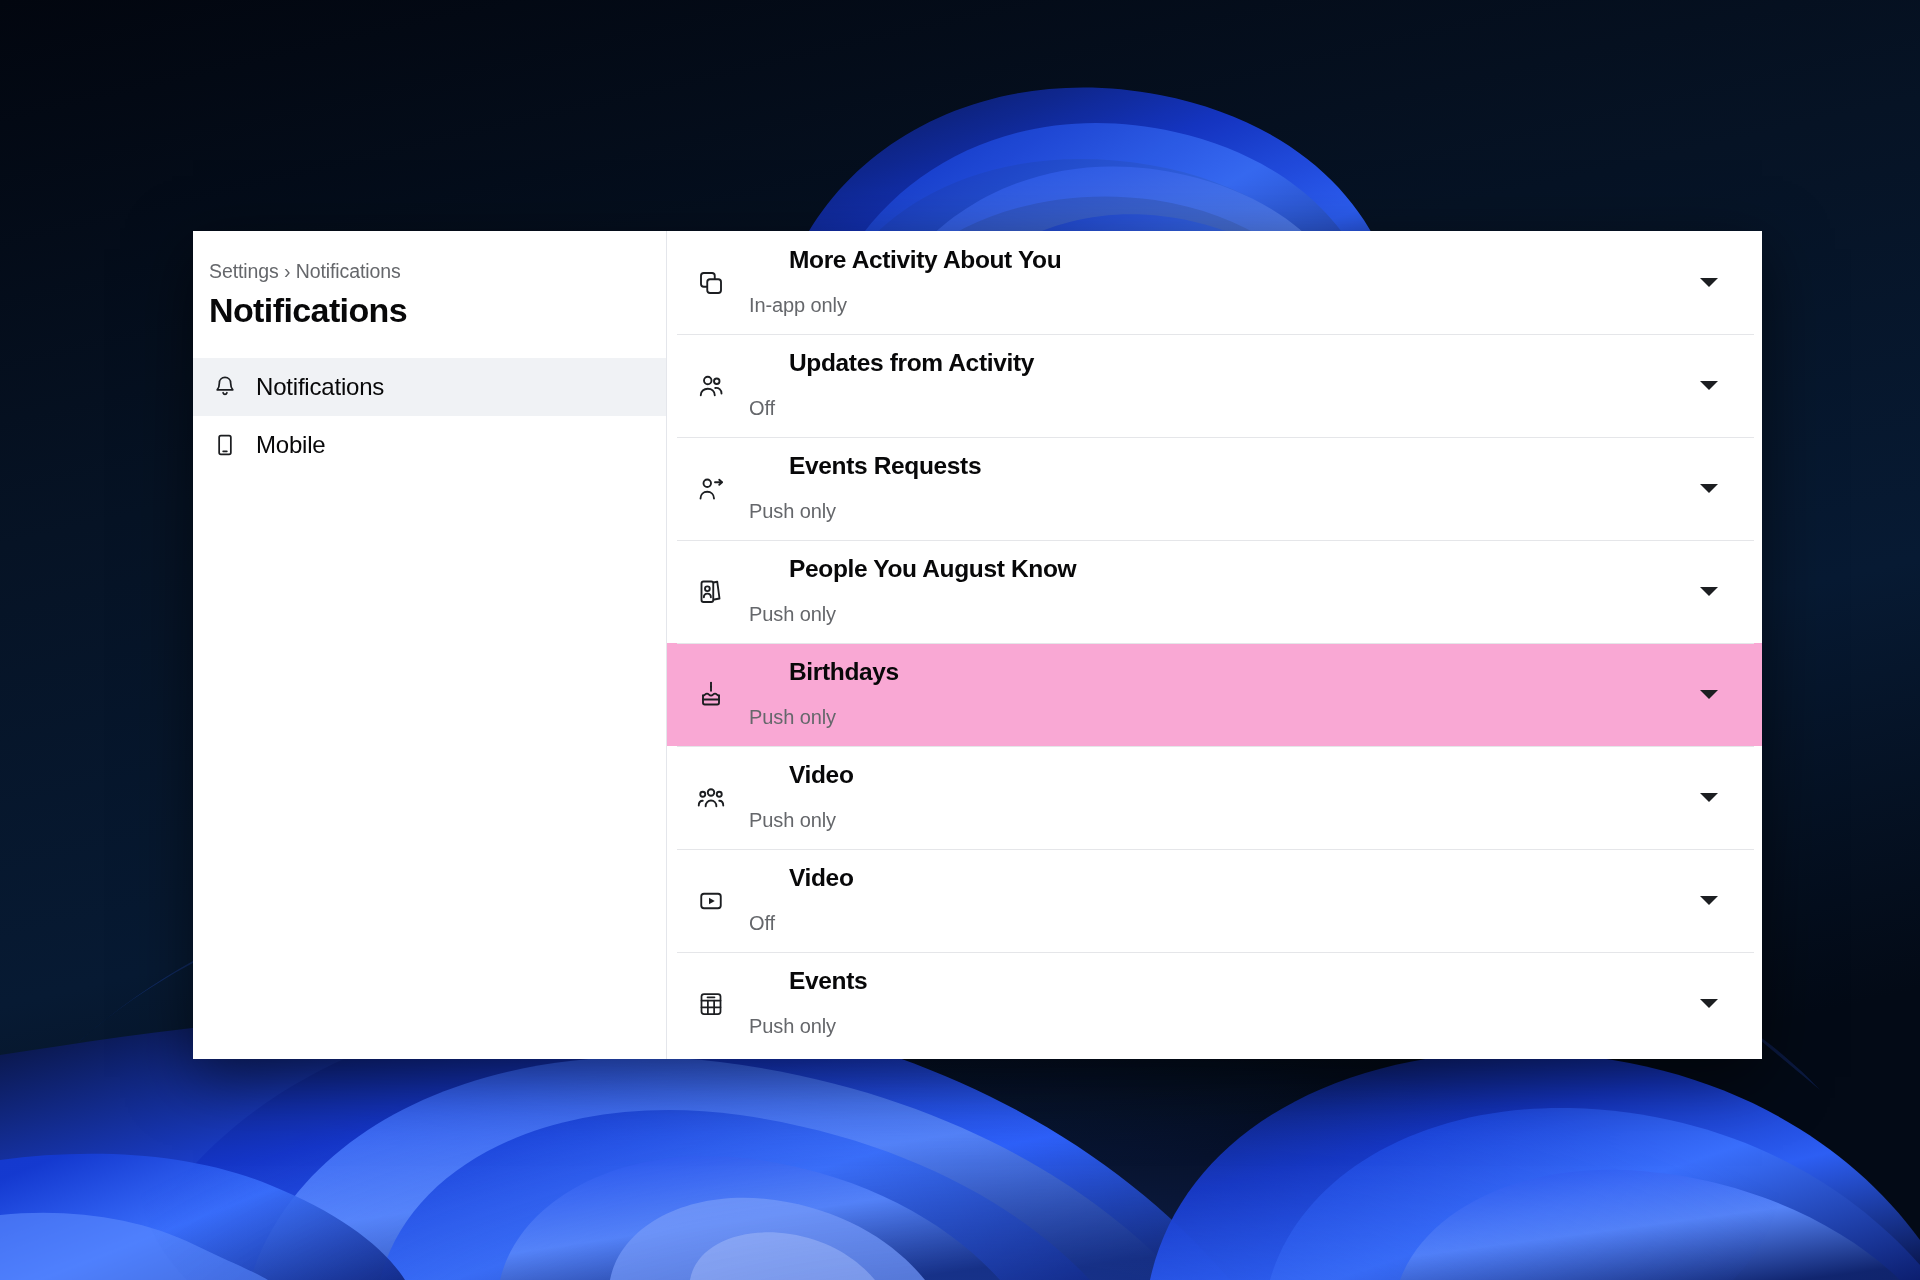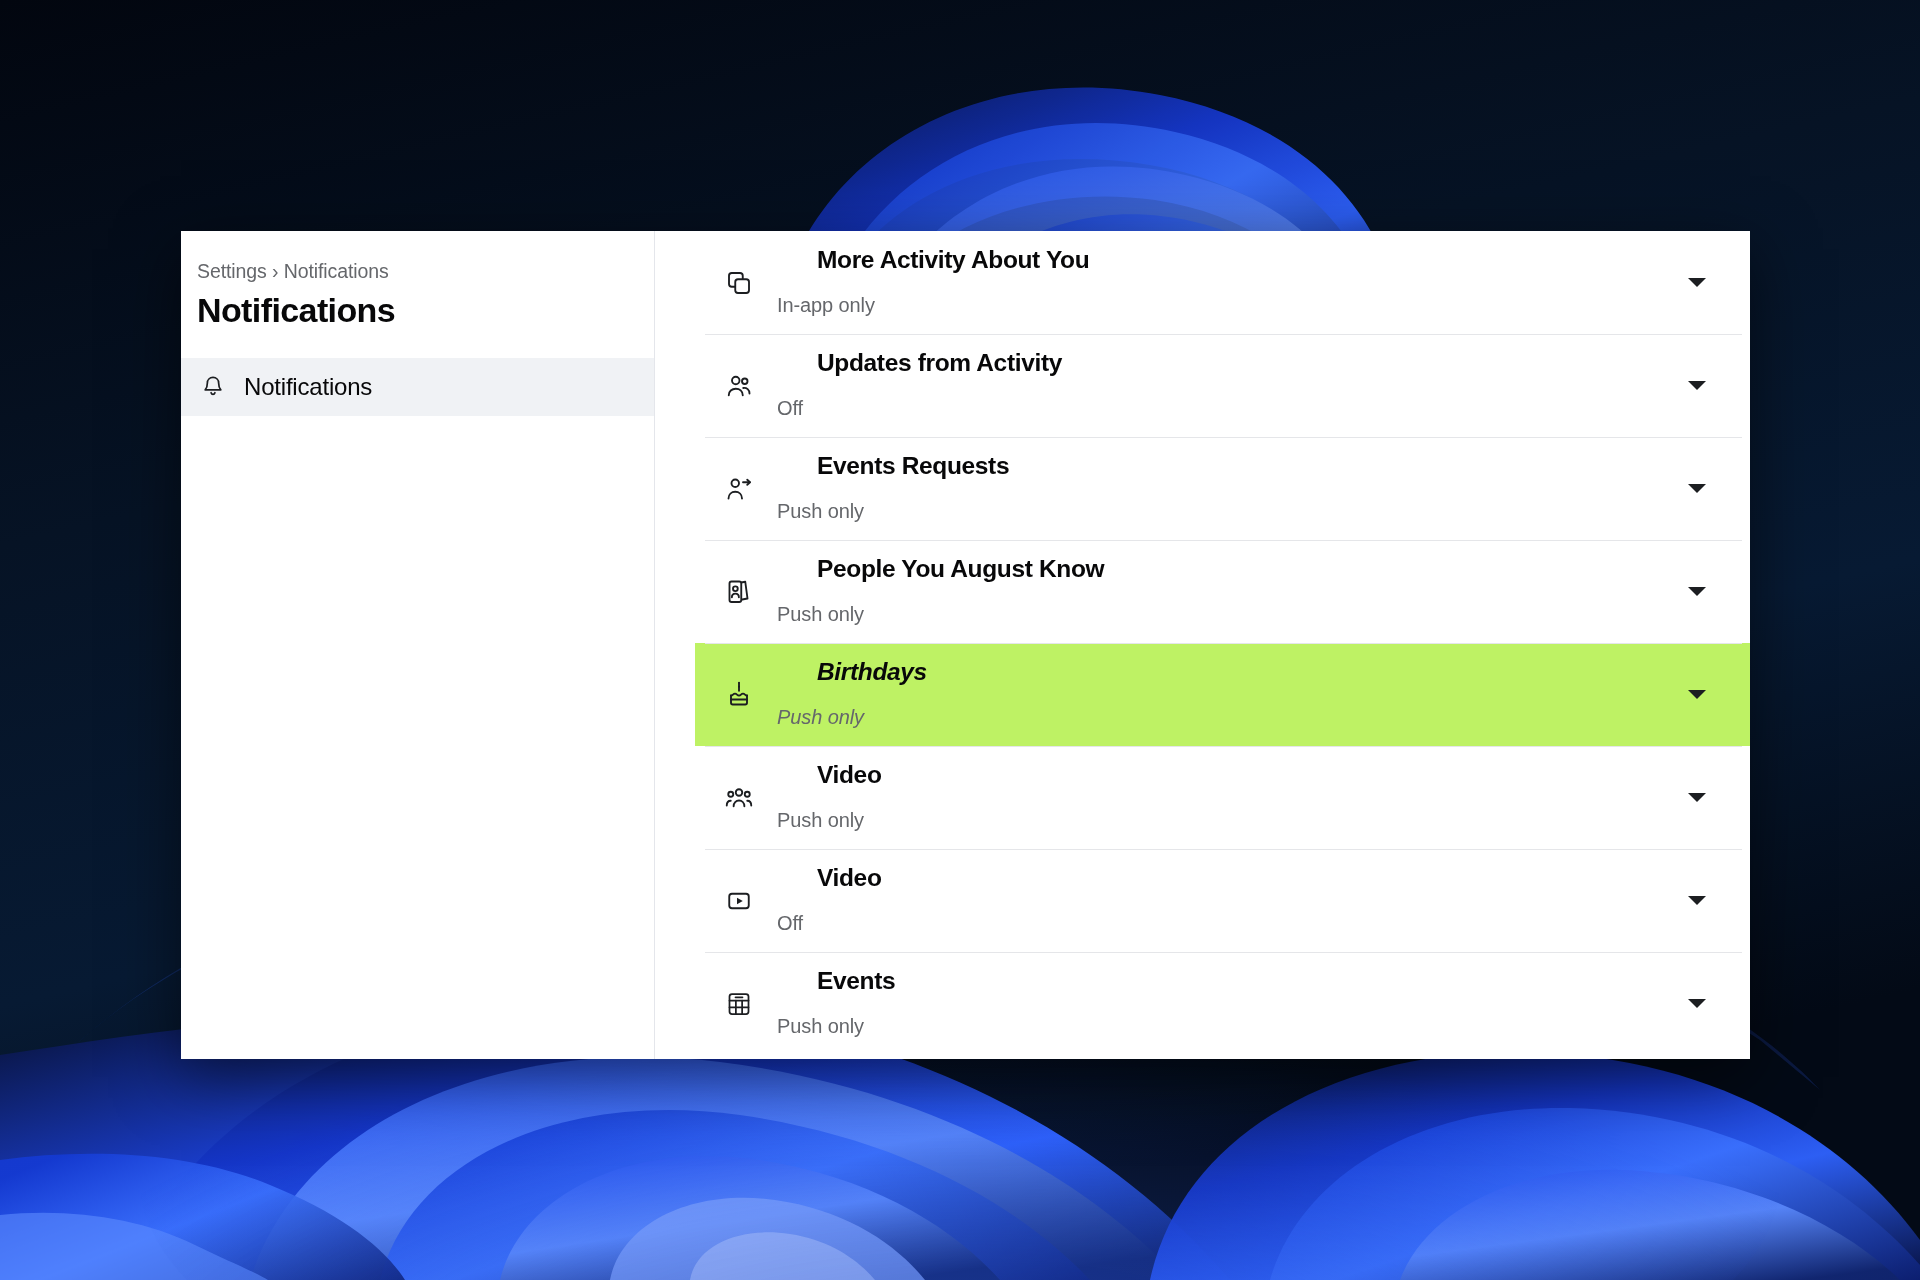--- a/index.html
+++ b/index.html
@@ -24,29 +24,28 @@
     position: absolute;
     inset: 0;
     width: 1920px;
     height: 1280px;
     display: block;
   }
 
   
   #app-window {
     position: absolute;
-    left: 181px;
+    left: 193px;
     top: 231px;
     width: 1569px;
     height: 828px;
     background: #ffffff;
     display: flex;
     overflow: hidden;
     box-shadow: 0 18px 60px rgba(0,0,0,0.55);
-    gap: 40px;
   }
 
   
   #sidebar {
     width: 474px;
     flex: 0 0 474px;
     background: #ffffff;
     border-right: 1px solid #e4e6eb;
     padding-top: 0;
   }
@@ -113,21 +112,21 @@
   }
 
   .setting-row {
     display: flex;
     align-items: center;
     height: 103px;
     padding: 0 22px 0 22px;
     cursor: pointer;
     position: relative;
   }
-  .setting-row.highlight { background: #bef264; font-style: italic; }
+  .setting-row.highlight { background: #f9a8d4; }
 
   .setting-row .divider-line {
     position: absolute;
     left: 10px;
     right: 8px;
     top: 0;
     height: 1px;
     background: #e5e6e9;
   }
   .setting-row:first-child .divider-line { display: none; }
@@ -263,20 +262,29 @@
         <div class="side-item active">
           <span class="s-ico">
             <svg width="26" height="26" viewBox="0 0 24 24" fill="none" stroke="currentColor" stroke-width="1.6" stroke-linecap="round" stroke-linejoin="round">
               <path d="M12 3.2c-3.1 0-5.2 2.2-5.2 5.1 0 3.3-.8 5-2 6.3h14.4c-1.2-1.3-2-3-2-6.3 0-2.9-2.1-5.1-5.2-5.1z"></path>
               <path d="M10.2 17.3c.3.9 1 1.5 1.8 1.5s1.5-.6 1.8-1.5"></path>
             </svg>
           </span>
           <span class="s-label">Notifications</span>
         </div>
 
+        <div class="side-item">
+          <span class="s-ico">
+            <svg width="26" height="26" viewBox="0 0 24 24" fill="none" stroke="currentColor" stroke-width="1.6" stroke-linecap="round" stroke-linejoin="round">
+              <rect x="6.6" y="3.4" width="10.8" height="17.2" rx="1.6"></rect>
+              <line x1="10.3" y1="17.8" x2="13.7" y2="17.8"></line>
+            </svg>
+          </span>
+          <span class="s-label">Mobile</span>
+        </div>
 
       </nav>
     </aside>
 
     <section id="main-panel">
       <div class="settings-list">
 
         <div class="setting-row">
 
           <span class="row-ico">

